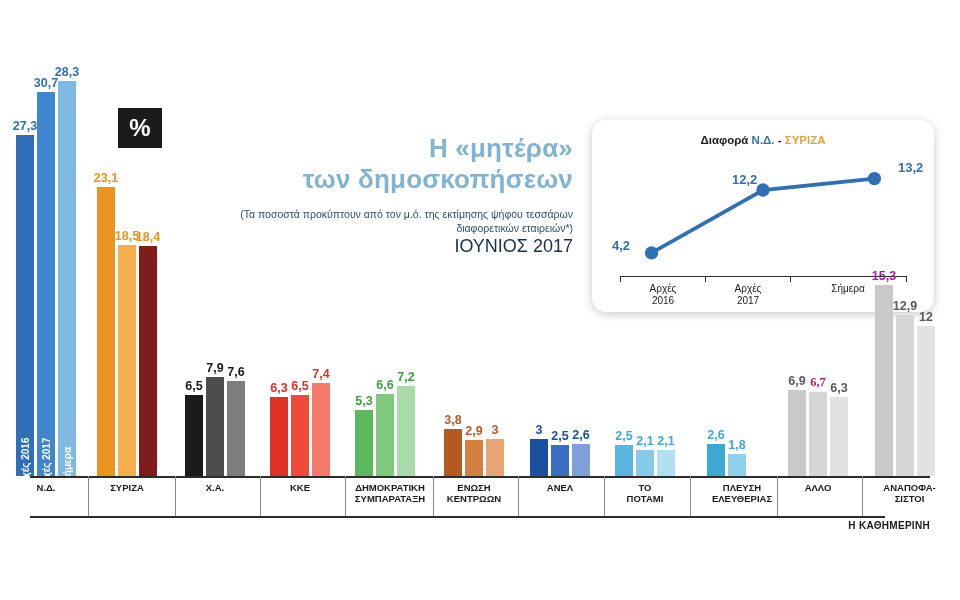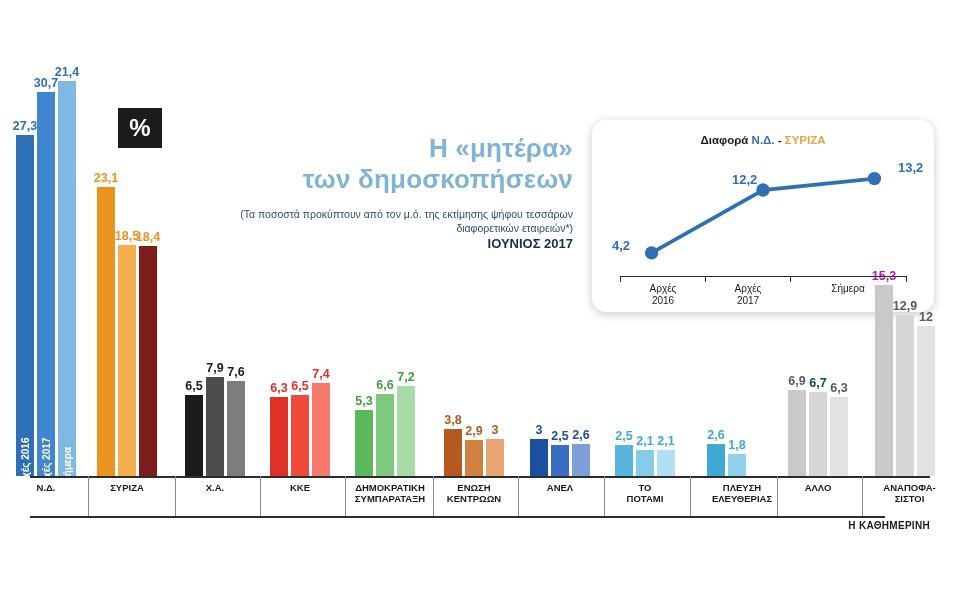--- a/index.html
+++ b/index.html
@@ -21,21 +21,21 @@
   .headline{
     position:absolute;left:243px;top:133px;width:330px;text-align:right;
     color:#7fb4d4;font-size:26px;font-weight:bold;line-height:31px;letter-spacing:.2px;
   }
   .sub1{
     position:absolute;left:233px;top:207px;width:340px;text-align:right;
     color:#2b4f6e;font-size:10.5px;line-height:14px;
   }
   .sub2{
     position:absolute;left:233px;top:236px;width:340px;text-align:right;
-    color:#16304a;font-size:13px;font-weight:bold;
+    color:#16304a;font-size:18px;font-weight:normal;
   }
   .note{
     position:absolute;left:213px;top:258px;width:360px;text-align:right;
     color:#2b6ea8;font-size:9.5px;line-height:13.5px;
   }
 
   
   .card{
     position:absolute;left:592px;top:120px;width:342px;height:192px;
     background:#fff;border-radius:14px;
@@ -143,21 +143,21 @@
   <div class="group" style="left:16px;">
     <div class="bar" style="left:0px;height:341px;background:#2f6fb5;">
       <span class="bar-val" style="color:#2f6fb5;">27,3</span>
       <span class="bar-inside">Αρχές 2016</span>
     </div>
     <div class="bar" style="left:21px;height:384px;background:#3f86cf;">
       <span class="bar-val" style="color:#2f6fb5;">30,7</span>
       <span class="bar-inside">Αρχές 2017</span>
     </div>
     <div class="bar" style="left:42px;height:395px;background:#7fb8e3;">
-      <span class="bar-val" style="color:#2f6fb5;">21,4</span>
+      <span class="bar-val" style="color:#2f6fb5;">28,3</span>
       <span class="bar-inside">Σήμερα</span>
     </div>
   </div>
   <div class="glabel" style="left:16px;width:60px;">Ν.Δ.</div>
 
   <div class="group" style="left:97px;">
     <div class="bar" style="left:0px;height:289px;background:#e8941f;">
       <span class="bar-val" style="color:#e8941f;">23,1</span>
     </div>
     <div class="bar" style="left:21px;height:231px;background:#f3ae4e;">
@@ -261,21 +261,21 @@
   <div class="glabel" style="left:692px;width:100px;">
     <div>ΠΛΕΥΣΗ</div>
       <div>ΕΛΕΥΘΕΡΙΑΣ</div>
   </div>
 
   <div class="group" style="left:788px;">
     <div class="bar" style="left:0px;height:86px;background:#c9c9c9;">
       <span class="bar-val" style="color:#5a5a5a;">6,9</span>
     </div>
     <div class="bar" style="left:21px;height:84px;background:#d6d6d6;">
-      <span class="bar-val" style="color:#0c4a6e;">6,7</span>
+      <span class="bar-val" style="color:#be185d;font-family:Liberation Serif, serif;">6,7</span>
     </div>
     <div class="bar" style="left:42px;height:79px;background:#e2e2e2;">
       <span class="bar-val" style="color:#5a5a5a;">6,3</span>
     </div>
   </div>
   <div class="glabel" style="left:783px;width:70px;">ΑΛΛΟ</div>
 
   <div class="group" style="left:875px;">
     <div class="bar" style="left:0px;height:191px;background:#c9c9c9;">
       <span class="bar-val" style="color:#a21caf;">15,3</span>

